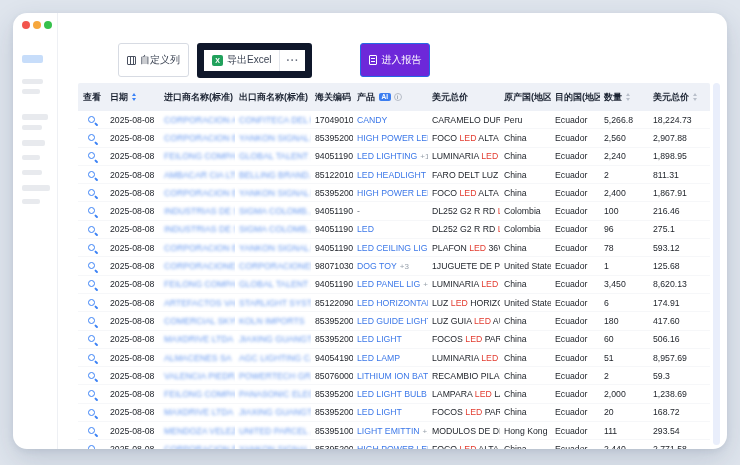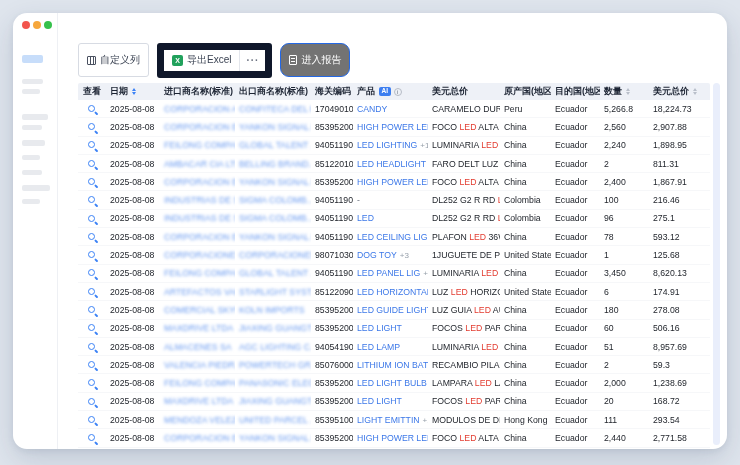--- a/index.html
+++ b/index.html
@@ -27,37 +27,37 @@
   .side-item.active{background:#c7ddfa;}
   
   .main{position:absolute;left:45px;top:0;right:0;bottom:0;padding:35px 17px 0 20px;box-sizing:border-box;}
   .title-row{display:flex;align-items:center;justify-content:space-between;height:24px;margin-bottom:11px;}
   .title-wrap{display:flex;align-items:center;gap:7px;}
   .accent{width:3px;height:16px;border-radius:1px;background:#2b6de8;display:inline-block;}
   .title-text{font-size:15px;font-weight:700;color:#181c22;letter-spacing:.2px;white-space:nowrap;}
   .actions{display:flex;align-items:center;gap:8px;}
   .btn{height:21px;display:inline-flex;align-items:center;gap:4px;padding:16px 8px;
        border:1px solid #d7dbe3;border-radius:3px;background:#fff;font-size:10px;color:#3a4252;
-       cursor:pointer;font-family:Liberation Serif, serif;white-space:nowrap;}
-  .btn.primary{background:#737373;border-color:#2468e5;color:#fff;border-radius:9px;}
+       cursor:pointer;font-family:Liberation Serif, serif;white-space:nowrap;margin-left:40px;}
+  .btn.primary{background:#6d28d9;border-color:#2468e5;color:#fff;}
   .btn-group{display:inline-flex;align-items:stretch;border:7px solid #0f172a;border-radius:3px;background:#fff;overflow:hidden;}
   .seg{display:flex;align-items:center;gap:4px;padding:0 8px;font-size:10px;color:#3a4252;cursor:pointer;height:21px;box-sizing:border-box;}
   .seg.more{border-left:1px solid #e3e6ec;padding:0 6px;font-weight:700;color:#6b7280;letter-spacing:1px;}
   
   .ico-cols{width:9px;height:9px;box-sizing:border-box;border:1.2px solid #4a5160;border-radius:1px;position:relative;display:inline-block;}
   .ico-cols::before{content:"";position:absolute;left:2.2px;top:0;width:1.1px;height:100%;background:#4a5160;}
   .ico-cols::after{content:"";position:absolute;left:5px;top:0;width:1.1px;height:100%;background:#4a5160;}
   .ico-xls{width:11px;height:11px;border-radius:2px;background:#21a15c;color:#fff;font-size:7px;font-weight:700;
            display:inline-flex;align-items:center;justify-content:center;}
   .ico-doc{width:8px;height:10px;box-sizing:border-box;border:1.2px solid #fff;border-radius:1px;position:relative;display:inline-block;}
   .ico-doc::before{content:"";position:absolute;left:1px;top:2px;width:4px;height:1px;background:#fff;}
   .ico-doc::after{content:"";position:absolute;left:1px;top:4.5px;width:4px;height:1px;background:#fff;}
   
   table{border-collapse:collapse;table-layout:fixed;width:632px;}
-  th{height:17px;background:#eef1f7;font-size:9px;font-weight:600;color:#1c2433;text-align:left;
+  th{height:28px;background:#eef1f7;font-size:9px;font-weight:600;color:#1c2433;text-align:left;
      padding:0 2px 0 4px;white-space:nowrap;overflow:hidden;}
   th:first-child{text-align:center;padding:0;border-radius:2px 0 0 0;}
   th:last-child{border-radius:0 2px 0 0;}
   .th-inner{display:flex;align-items:center;}
   th:first-child .th-inner{justify-content:center;}
   td{height:17.3px;font-size:8.7px;color:#23272e;padding:0 2px 0 4px;white-space:nowrap;overflow:hidden;
      border-bottom:1px solid #f6f7f9;}
   td:first-child{text-align:center;padding:0;}
   tr:last-child td{border-bottom:none;}
   .sort{display:inline-flex;flex-direction:column;gap:1.5px;margin-left:4px;}
@@ -361,21 +361,21 @@
             <td><span class="mag"></span></td>
             <td>2025-08-08</td>
             <td><span class="blur">COMERCIAL SKYWI...</span></td>
             <td><span class="blur">KOLN IMPORTS</span></td>
             <td>853952000</td>
             <td><span class="link">LED GUIDE LIGHT T</span></td>
             <td><span>LUZ GUIA </span><span class="red">LED</span><span> AUTO</span></td>
             <td>China</td>
             <td>Ecuador</td>
             <td>180</td>
-            <td>278.08</td>
+            <td>417.60</td>
           </tr>
           <tr>
             <td><span class="mag"></span></td>
             <td>2025-08-08</td>
             <td><span class="blur">MAXDRIVE LTDA</span></td>
             <td><span class="blur">JIAXING GUANGT...</span></td>
             <td>853952000</td>
             <td><span class="link">LED LIGHT</span></td>
             <td><span>FOCOS </span><span class="red">LED</span><span> PARA V</span></td>
             <td>China</td>

